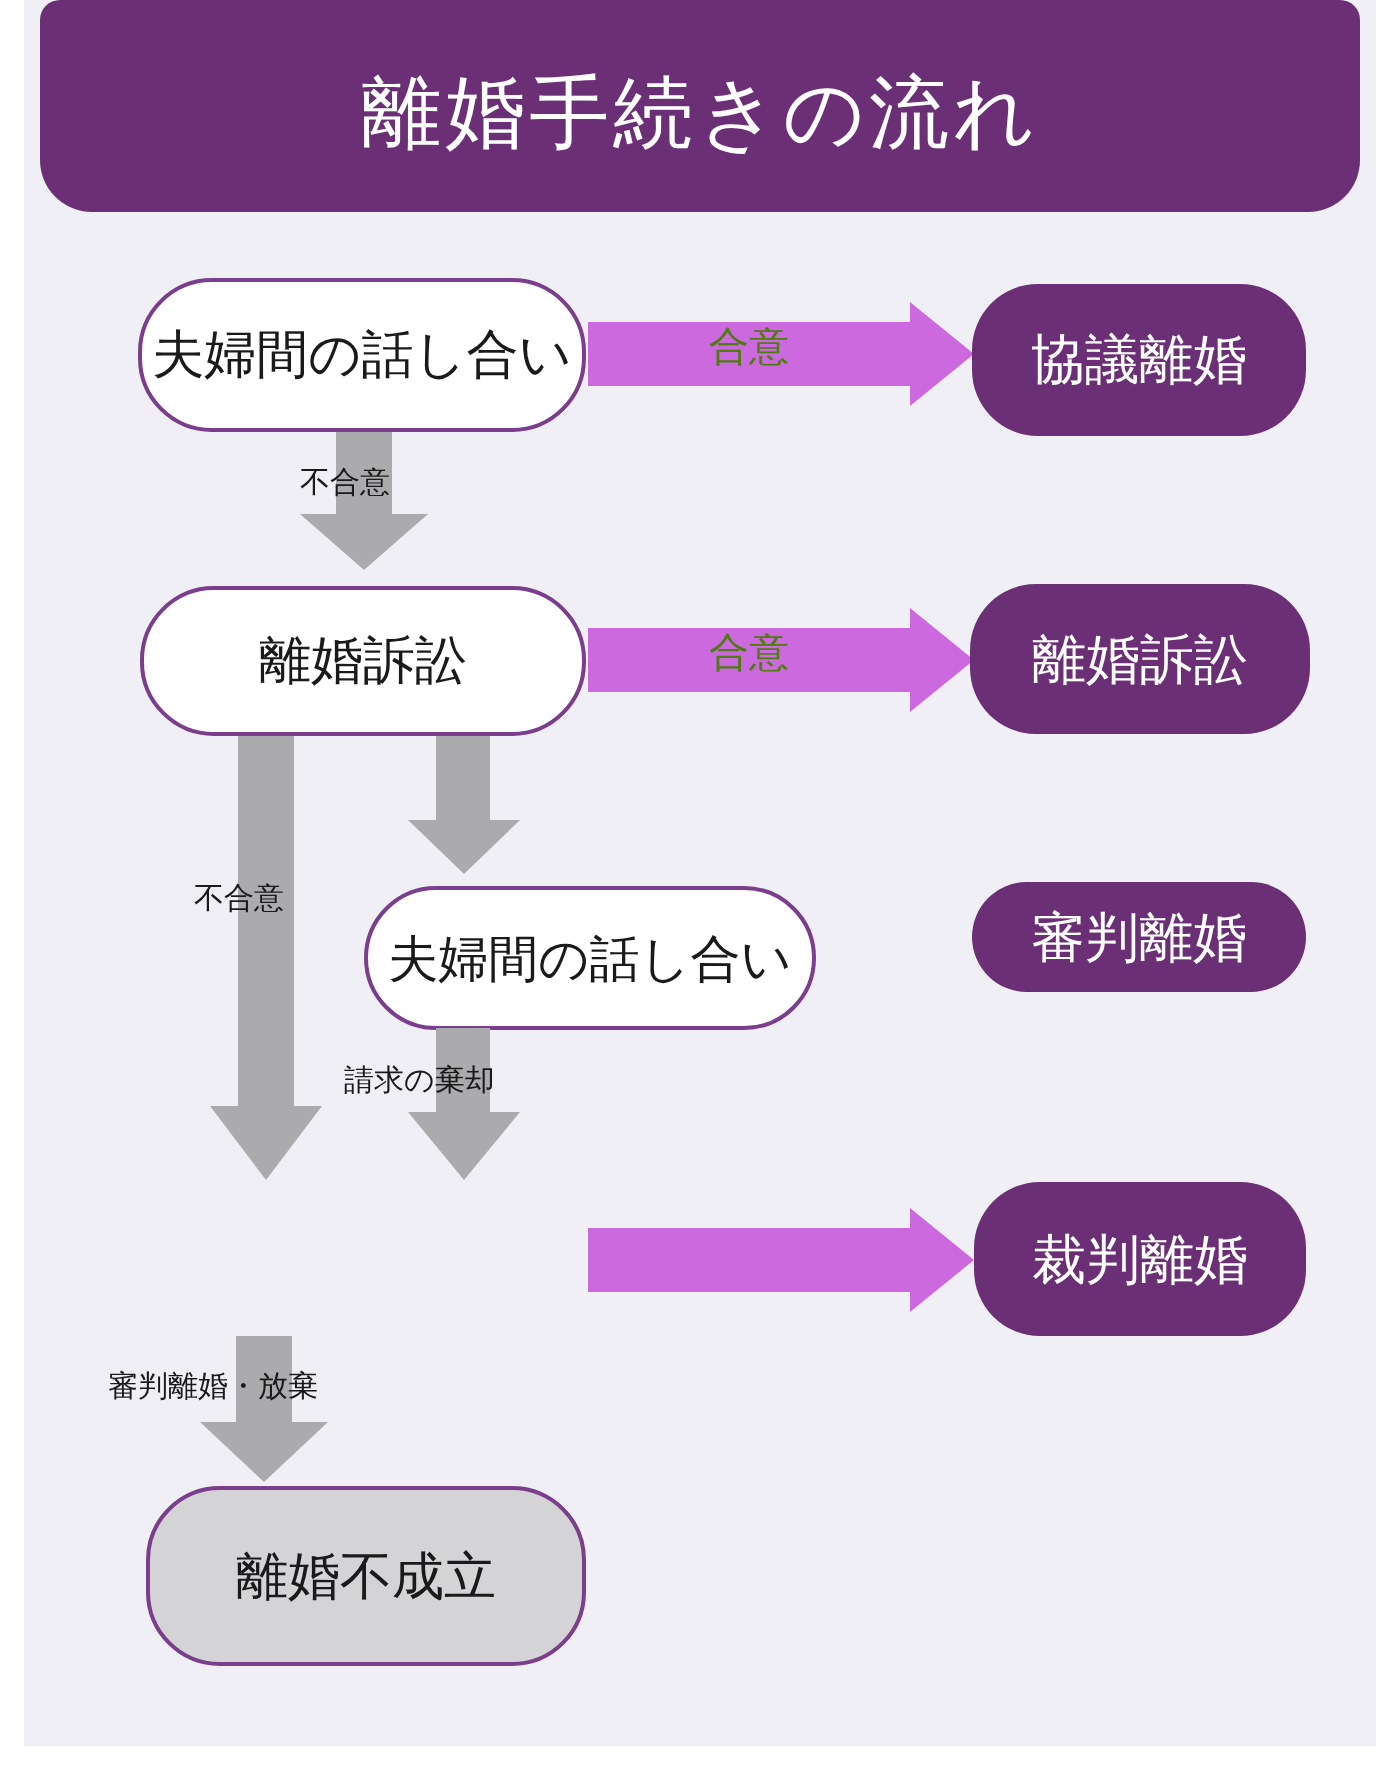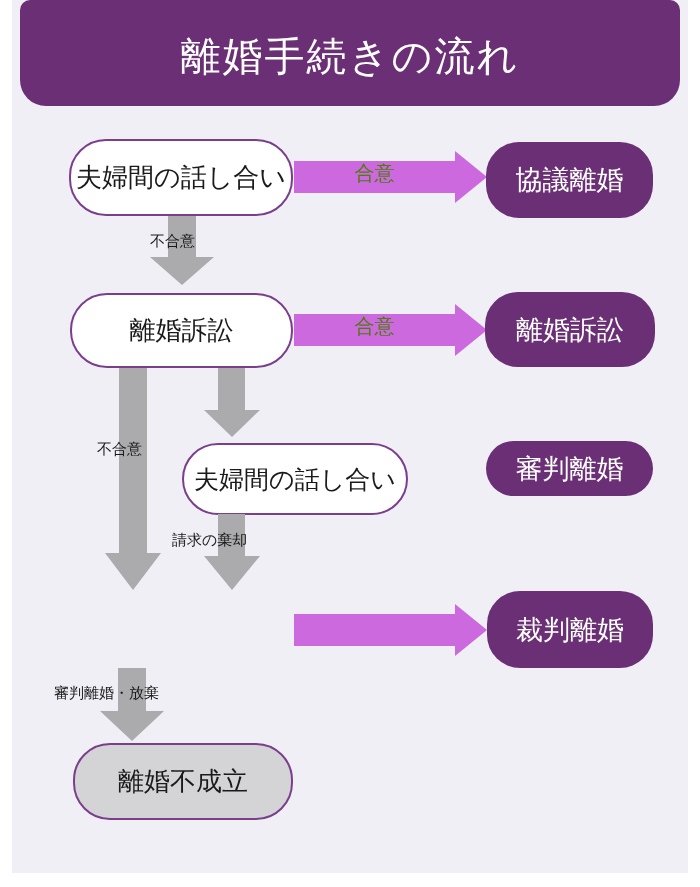--- a/index.html
+++ b/index.html
@@ -103,16 +103,16 @@
     <div class="head"></div>
   </div>
   <div class="pnode" style="left:487px;top:591px;width:166px;height:77px;">
     <span>裁判離婚</span>
   </div>
 
   <div class="gshaft" style="left:118px;top:668px;width:28px;height:43px;"></div>
   <div class="ghead" style="left:100px;top:711px;border-left-width:32px;border-right-width:32px;border-top-width:30px;"></div>
   <div class="glabel" style="left:54px;top:684px;width:160px;">審判離婚・放棄</div>
 
-  <div class="gnode" style="left:73px;top:743px;width:220px;height:77px;">
+  <div class="gnode" style="left:73px;top:743px;width:220px;height:90px;">
     <span>離婚不成立</span>
   </div>
 </div>
 
 </body></html>

